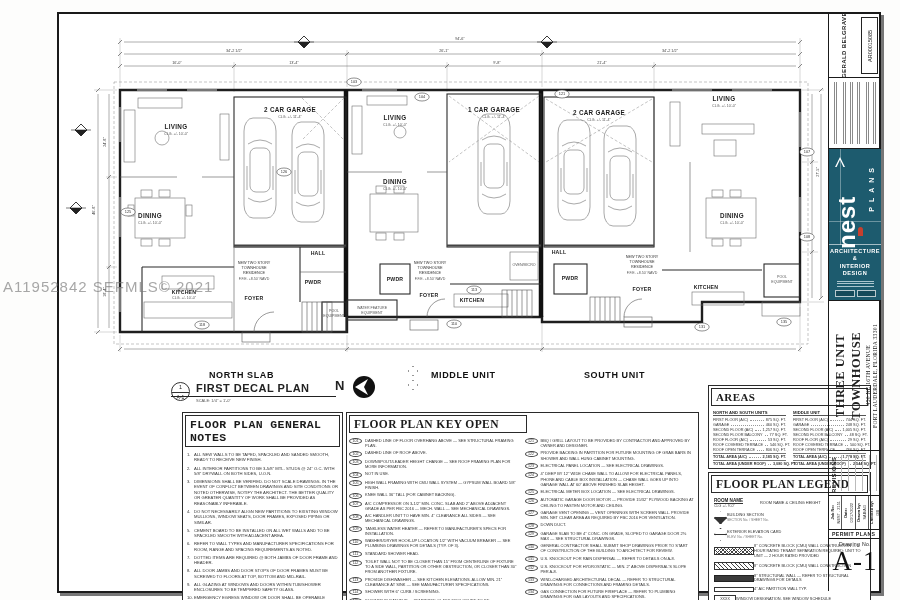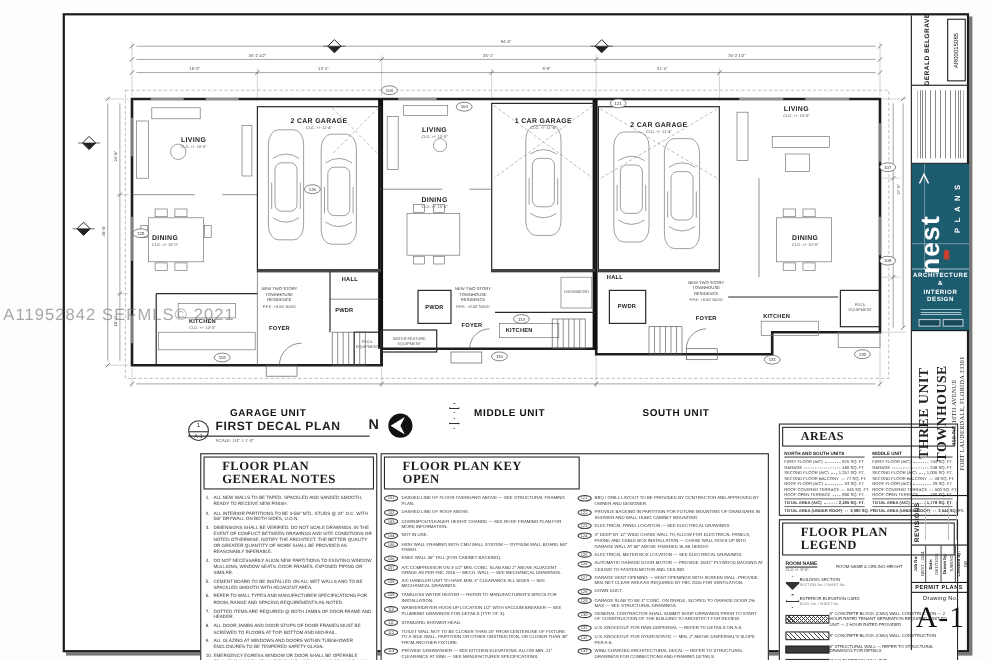--- a/index.html
+++ b/index.html
@@ -44,26 +44,26 @@
   .compass { position: absolute; left: 268px; top: 360px; width: 60px; height: 26px; }
   .compass .nletter { position:absolute; left: 8px; top: 4px; font-weight: 700; font-size: 13px; }
   .compass svg { position:absolute; left: 24px; top: 0; }
   .mini-diamond { position: absolute; width: 10px; height: 10px;
     clip-path: polygon(50% 0,100% 50%,50% 100%,0 50%);
     background: linear-gradient(#fff 0 46%, #333 46% 54%, #fff 54% 100%);
     box-shadow: inset 0 0 0 1px #333; }
 
   
   .panel { position: absolute; border: 1px solid #2a2a2a; background: #fff; }
-  .panel-title { border: 1px solid #2a2a2a; margin: 2px; padding: 2px 16px;
+  .panel-title { border: 1px solid #2a2a2a; margin: 2px; padding: 2px 4px;
     font-family: "Liberation Serif", serif; font-weight: 700; letter-spacing: .4px; color:#1b1b1b; }
 
   
   .gn { left: 123px; top: 398px; width: 161px; height: 196px; }
-  .gn .panel-title { font-size: 11.5px; }
+  .gn .panel-title { font-size: 11.5px; font-family: Liberation Mono, monospace; }
   .gn-body { padding: 3px 4px 0 4px; }
   .gn-row { display: flex; margin-bottom: 2.6px; }
   .gn-num { width: 7px; flex: none; font-size: 4.2px; color:#333; }
   .gn-text { flex: 1; font-size: 4.2px; line-height: 1.3; color:#333; }
 
   
   .kn { left: 287px; top: 398px; width: 353px; height: 196px; }
   .kn .panel-title { font-size: 11.5px; width: 178px; }
   .kn-body { display: flex; padding: 3px 4px 0 2px; gap: 6px; }
   .kn-col { flex: 1; }
@@ -485,21 +485,21 @@
           <text x="700" y="326.4" class="kt">131</text>
         <use href="#kbub" transform="translate(782,320)"></use>
           <text x="782" y="321.4" class="kt">135</text>
         <use href="#kbub" transform="translate(200,323)"></use>
           <text x="200" y="324.4" class="kt">118</text>
         <use href="#kbub" transform="translate(472,288)"></use>
           <text x="472" y="289.4" class="kt">113</text>
       </g>
     </svg>
 
-    <div class="unit-label" style="left:150px; top:356px;">GARAGE UNIT</div>
+    <div class="unit-label" style="left:150px; top:356px;">NORTH SLAB</div>
     <div class="unit-label" style="left:372px; top:356px;">MIDDLE UNIT</div>
     <div class="unit-label" style="left:525px; top:356px;">SOUTH UNIT</div>
     <div class="mini-diamond" style="left:349px; top:352px;"></div>
     <div class="mini-diamond" style="left:349px; top:366px;"></div>
 
     <div class="plan-title-group" style="left:112px; top:366px;">
       <div class="tbubble">
         <span class="n1">1</span>
         <span class="n2">A-1</span>
       </div>

